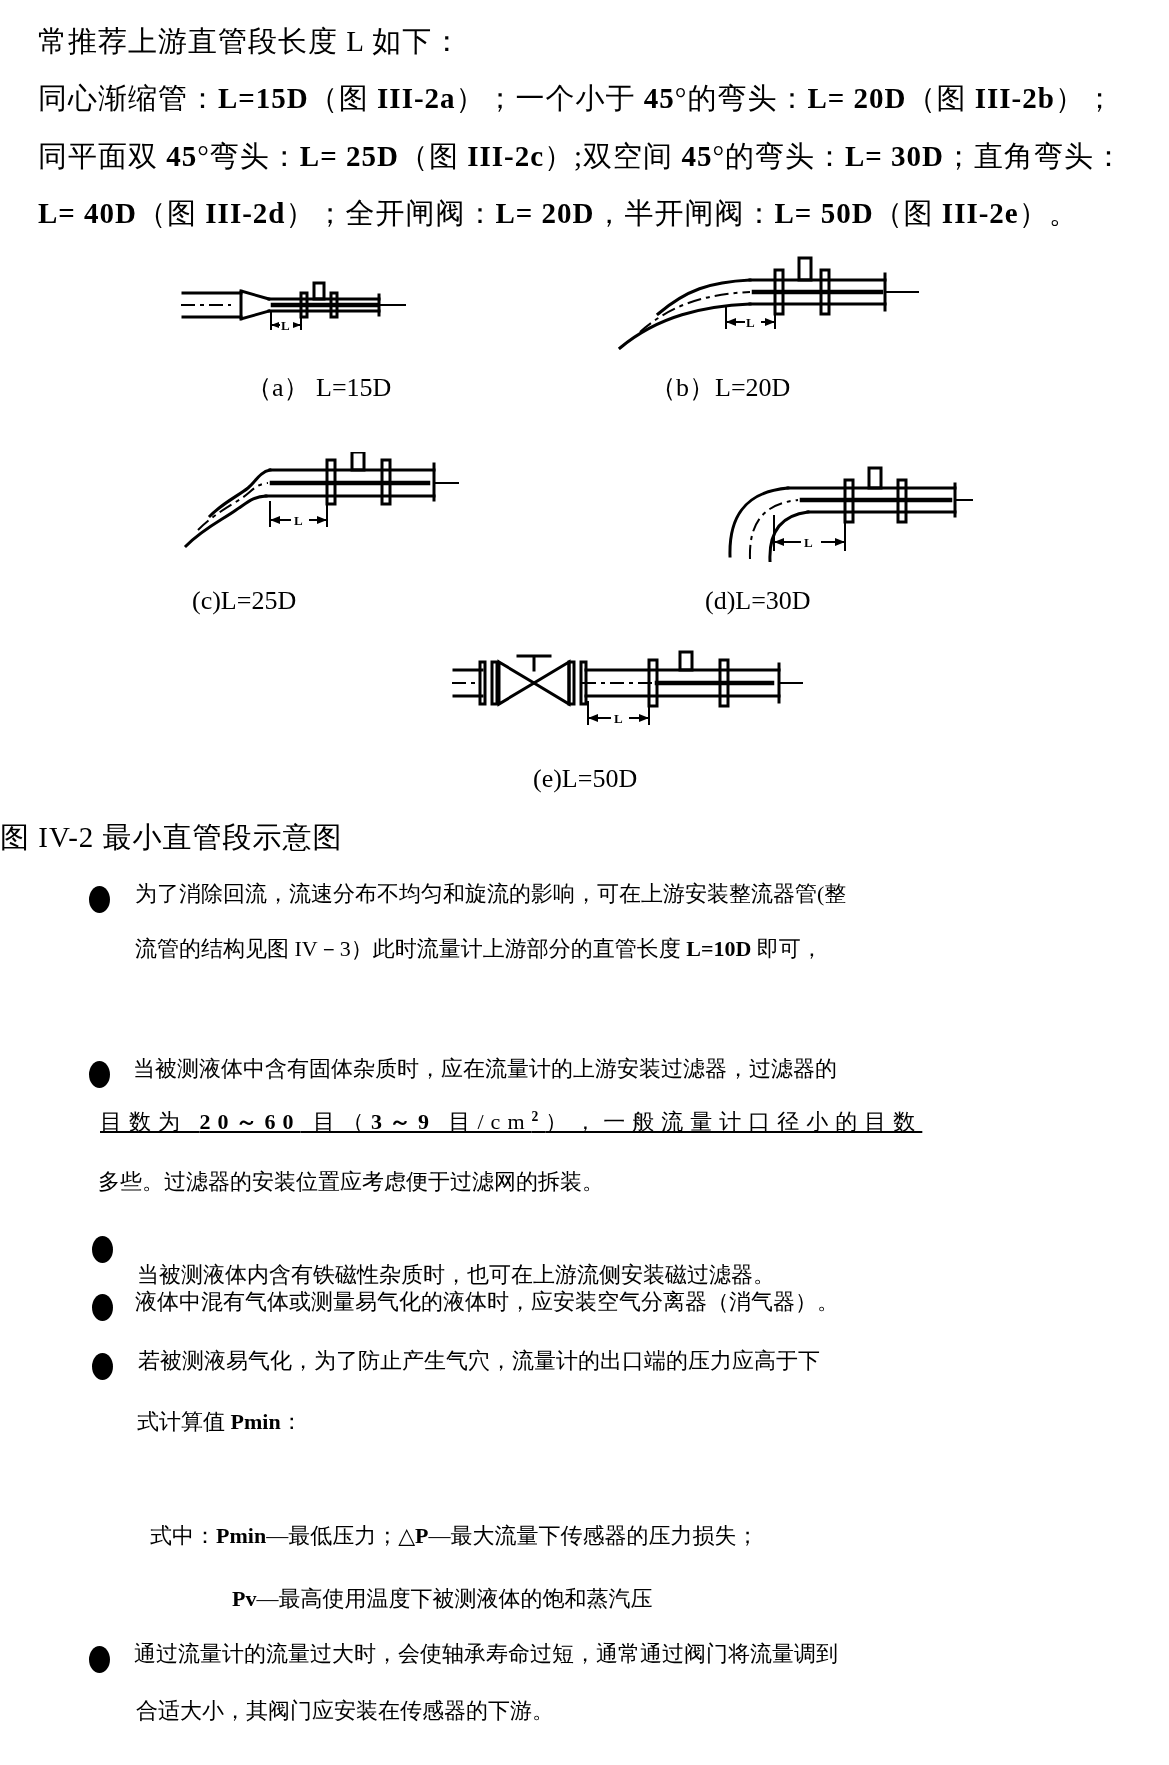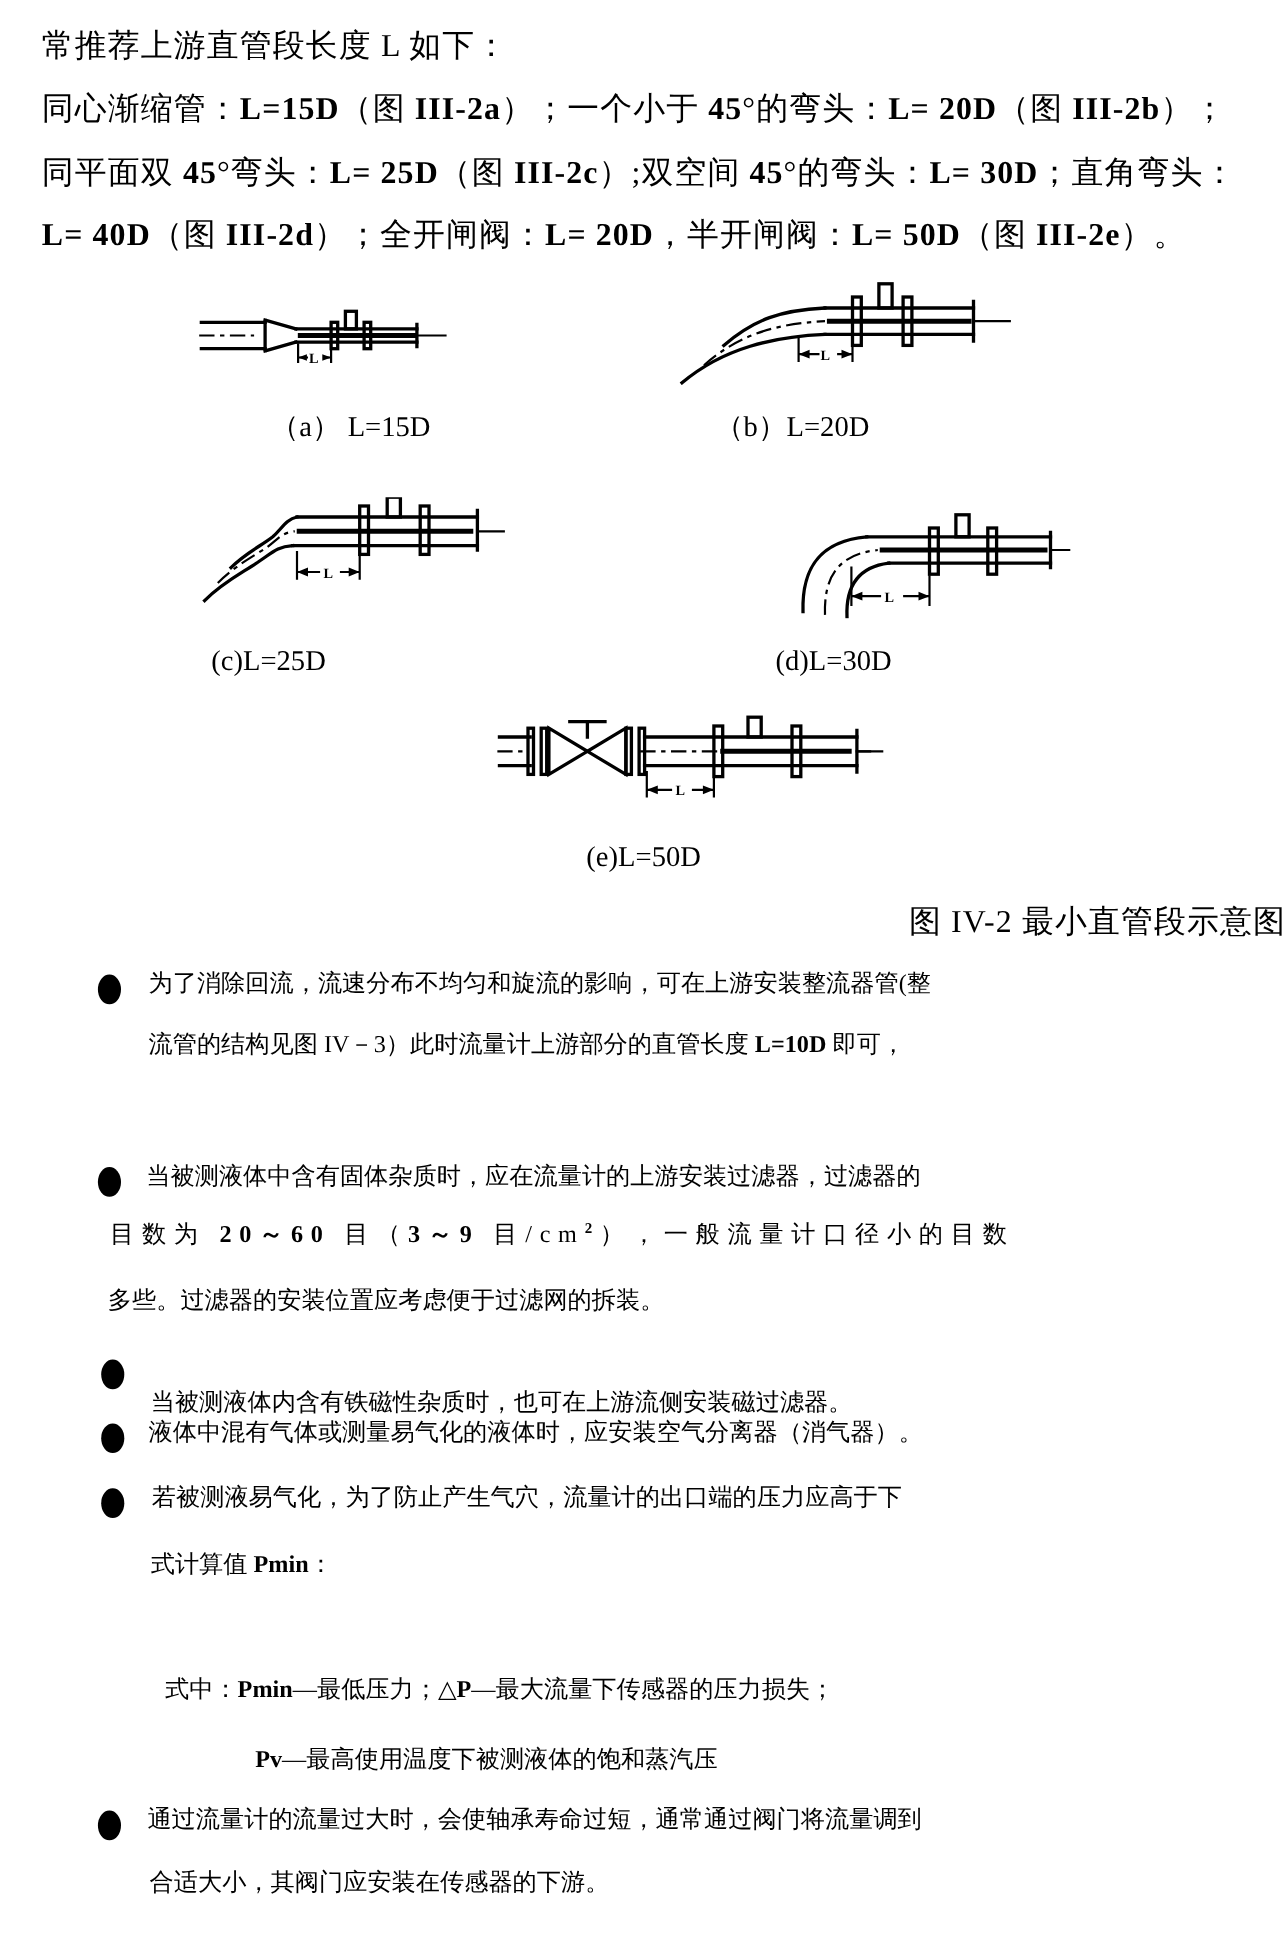--- a/index.html
+++ b/index.html
@@ -8,26 +8,26 @@
   .page { position:absolute; inset:0; }
 
   
   .intro-line { position:absolute; left:38px; font-size:29px; white-space:nowrap; letter-spacing:1px; }
   .b   { font-weight:bold; }
   .sup { font-size:0.62em; vertical-align:super; font-weight:bold; }
 
   
   .fig-svg   { position:absolute; }
   .fig-label { position:absolute; font-size:26px; white-space:nowrap; }
-  .fig-caption { position:absolute; left:0; right:0; top:818px; text-align:right;
+  .fig-caption { position:absolute; left:0; right:0; top:818px; text-align:left;
                  font-size:29px; letter-spacing:1px; }
 
   
   .bline  { position:absolute; font-size:22px; white-space:nowrap; }
-  .spread { letter-spacing:7px; }
+  .spread { letter-spacing:7px;text-decoration:underline; }
   .bullet { position:absolute; width:21px; height:27px; background:#000;
             border-radius:50%; }
 
   
   .pp { fill:none; stroke:#000; stroke-width:3;   stroke-linecap:square; }
   .hv { fill:none; stroke:#000; stroke-width:4.5; stroke-linecap:square; }
   .cl { fill:none; stroke:#000; stroke-width:2;   stroke-dasharray:14 5 4 5; }
   .th { fill:none; stroke:#000; stroke-width:2;   stroke-linecap:square; }
   .ar { fill:#000; stroke:none; }
   .dl { font:bold 13px "Liberation Serif",serif; fill:#000; }

